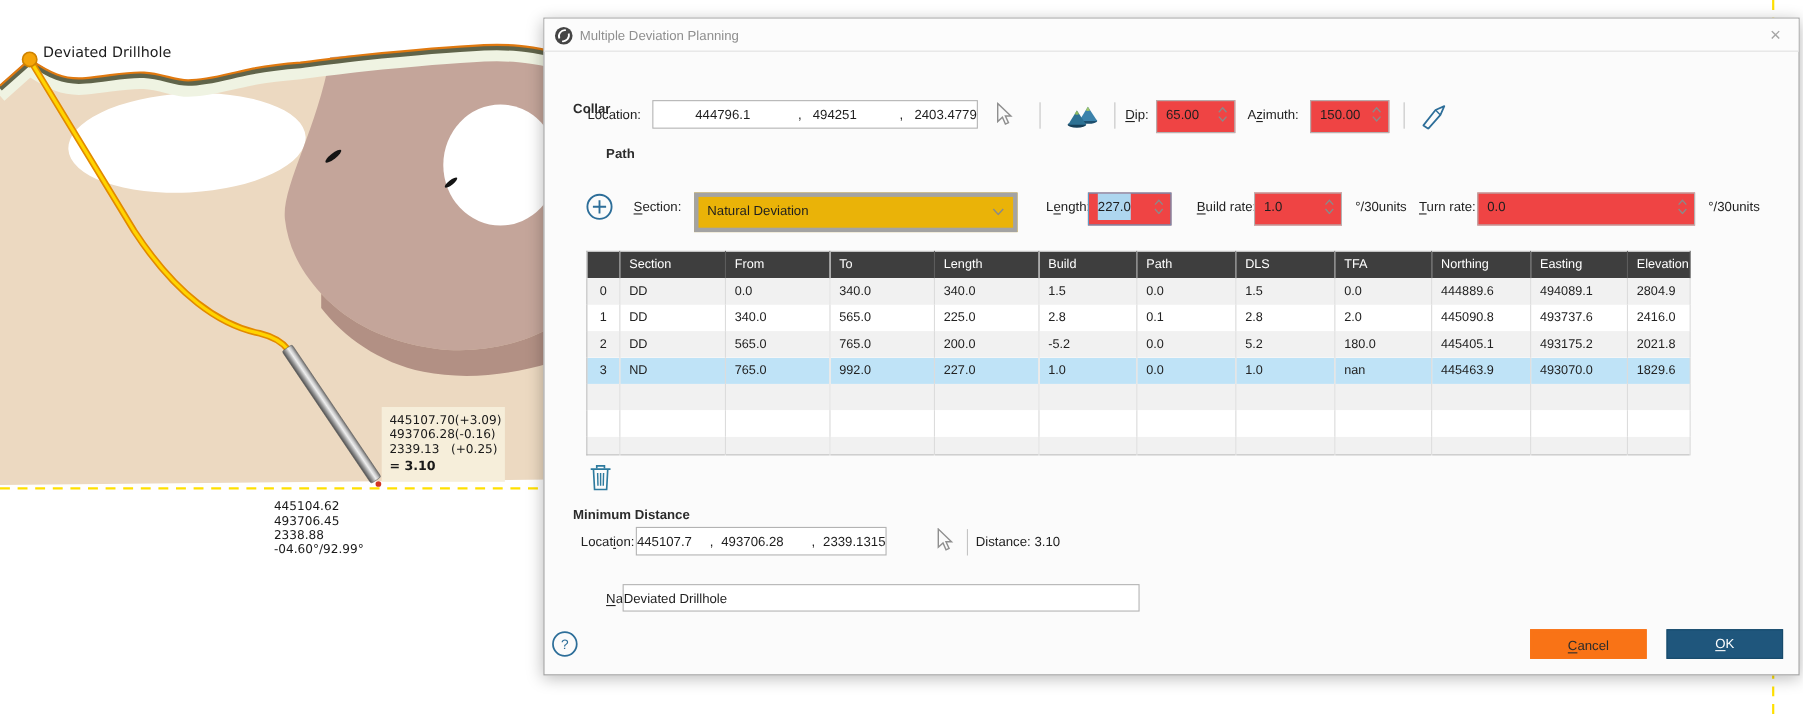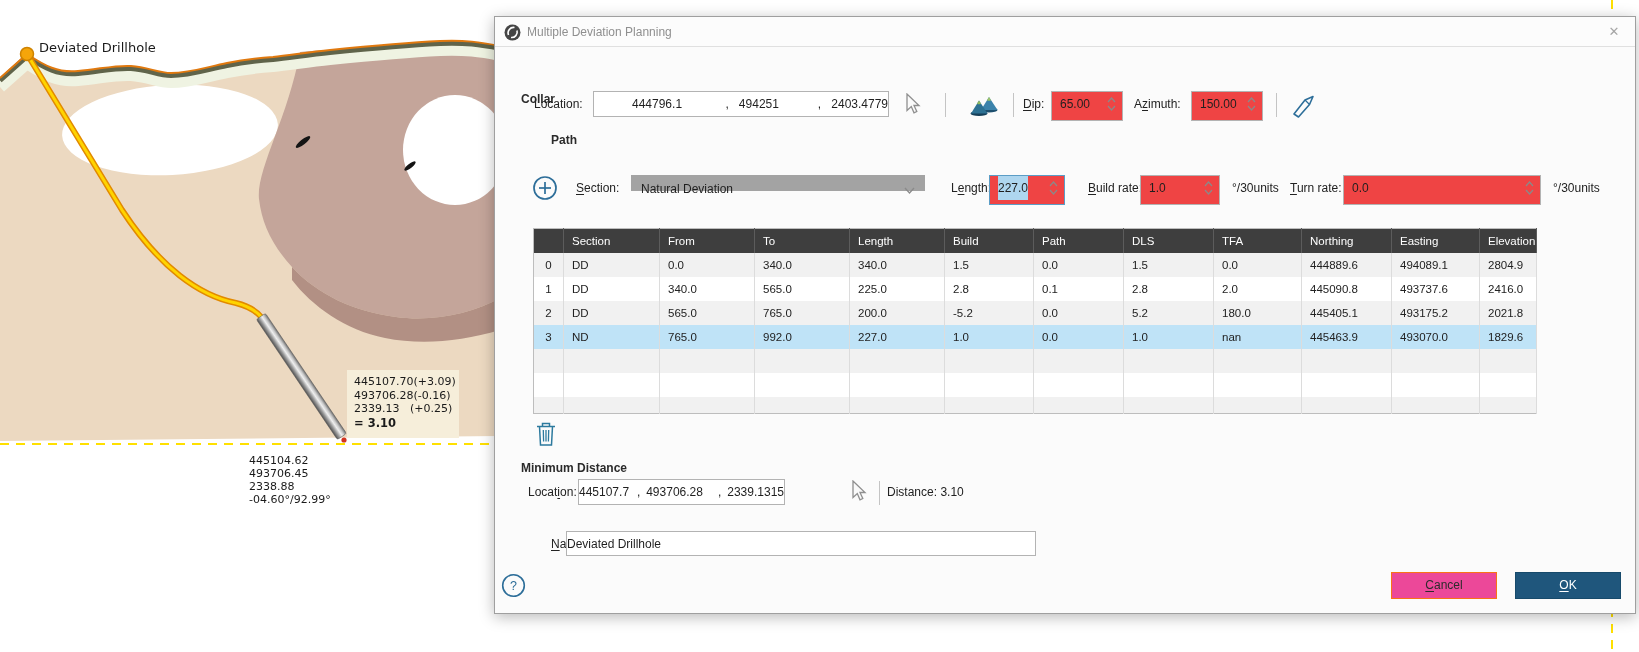--- a/index.html
+++ b/index.html
@@ -32,21 +32,21 @@
 
   .spinbox { position:absolute; height:30px; background:#ef4444; border:1px solid #b3b3b3; }
   .spinbox .val { position:absolute; left:8px; top:0; line-height:24px; }
   .spinbox.focused { border-color:#5b9dc6; }
   .sel-text { background:#aed6ef; }
   .spin { position:absolute; right:5px; top:3px; width:10px; height:19px; }
   .spin svg { display:block; margin:2px 0; }
 
   .vdiv { position:absolute; width:1px; height:24px; background:#c4c4c4; }
 
-  .dropdown { position:absolute; height:16px; background:#a3a3a3; border:2px solid #a3a3a3; }
+  .dropdown { position:absolute; height:36px; background:#eab308; border:4px solid #a3a3a3; }
   .dropdown .val { position:absolute; left:8px; line-height:24px; }
   .dropdown .chev { position:absolute; right:8px; top:10px; }
 
   .icon-btn { position:absolute; }
 
   
   .grid-wrap { position:absolute; left:38px; top:211px; width:1003px; }
   table.grid { border-collapse:collapse; table-layout:fixed; width:1003px;
                font-size:11.5px; border:1px solid #bdbdbd; }
   table.grid th { background:#3e3e3e; color:#fff; font-weight:normal; text-align:left;
@@ -54,21 +54,21 @@
                   overflow:hidden; white-space:nowrap; }
   table.grid td { height:24px; padding:0 0 0 8px; border-right:1px solid #dcdcdc;
                   overflow:hidden; white-space:nowrap; color:#222; }
   table.grid td.idx, table.grid th.idx { text-align:center; padding:0; }
   tr.row-even td { background:#f1f1f1; }
   tr.row-odd  td { background:#ffffff; }
   tr.row-sel  td { background:#bfe3f7; }
   tr.row-short td { height:17px; }
 
   .btn { position:absolute; height:27px; text-align:center; line-height:25px; font-size:12px; }
-  .btn-cancel { background:#ec4899; border:1px solid #f97316; color:#2c2c2c; }
+  .btn-cancel { background:#f97316; border:3px solid #f97316; color:#2c2c2c; }
   .btn-ok { background:#1f567c; border:1px solid #174a6b; color:#fff; }
 </style>
 </head>
 <body>
 
 <div id="stage">
 
   <svg id="scene" width="1639" height="652" viewBox="0 0 1639 652">
     <defs>
       <linearGradient id="cylGrad" x1="0" y1="0" x2="0" y2="1">
@@ -382,21 +382,21 @@
       <path d="M8.5,5 L8.5,2.5 L15.5,2.5 L15.5,5" fill="none" stroke="#2d7a9e" stroke-width="1.5"></path>
       <line x1="3" y1="5.5" x2="21" y2="5.5" stroke="#2d7a9e" stroke-width="1.5"></line>
       <path d="M5.5,5.5 L6.5,24 L17.5,24 L18.5,5.5" fill="none" stroke="#2d7a9e" stroke-width="1.5"></path>
       <line x1="9.3" y1="9" x2="9.6" y2="20.5" stroke="#2d7a9e" stroke-width="1.3"></line>
       <line x1="12" y1="9" x2="12" y2="20.5" stroke="#2d7a9e" stroke-width="1.3"></line>
       <line x1="14.7" y1="9" x2="14.4" y2="20.5" stroke="#2d7a9e" stroke-width="1.3"></line>
     </svg>
 
     <div class="section-heading" style="left:26px; top:444px;">Minimum Distance</div>
     <div class="lbl" style="left:33px; top:462px;"><span>Locat</span><span class="u">i</span><span>on:</span></div>
-    <div class="tbox pad" style="left:83px; top:462px; width:207px;">
+    <div class="tbox pad" style="left:83px; top:462px; width:228px;">
       <span class="seg" style="width:75px;">445107.7</span>
       <span class="seg" style="width:12px;">,</span>
       <span class="seg" style="width:93px;">493706.28</span>
       <span class="seg" style="width:12px;">,</span>
       <span class="seg">2339.1315</span>
     </div>
     <svg class="icon-btn" style="left:354px; top:463px;" width="20" height="24" viewBox="0 0 20 24">
       <path d="M4,1 L4,17.5 L8.3,13.6 L11,19.8 L13.8,18.5 L11,12.5 L16,12.5 Z" fill="#fafafa" stroke="#8f8f8f" stroke-width="1.3"></path>
     </svg>
     <div class="vdiv" style="left:384px; top:464px;"></div>

